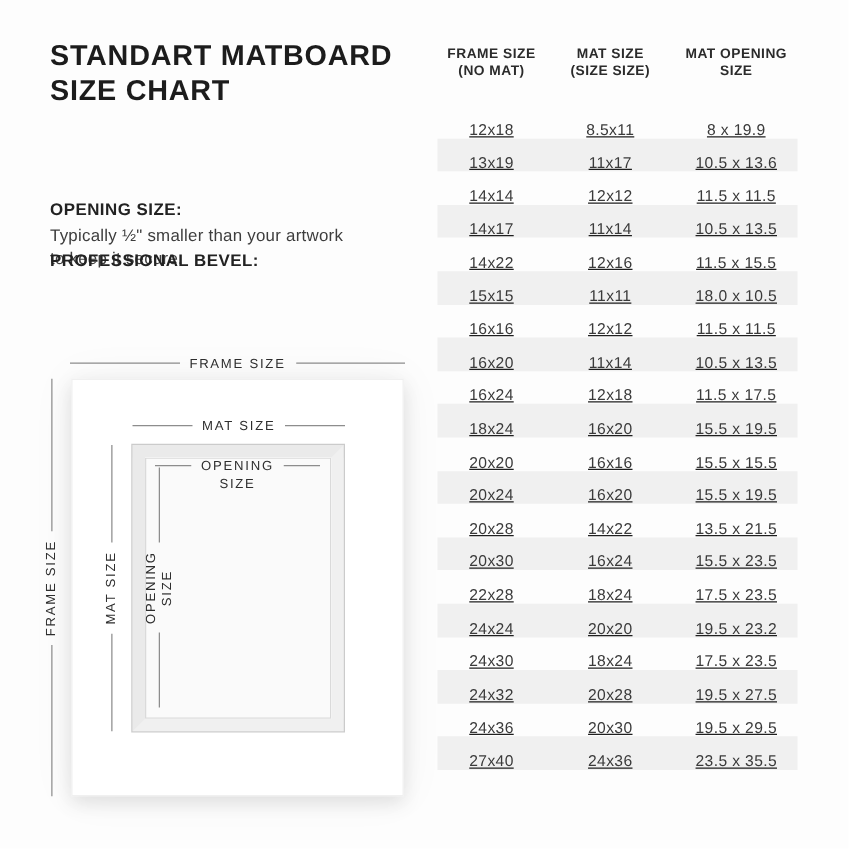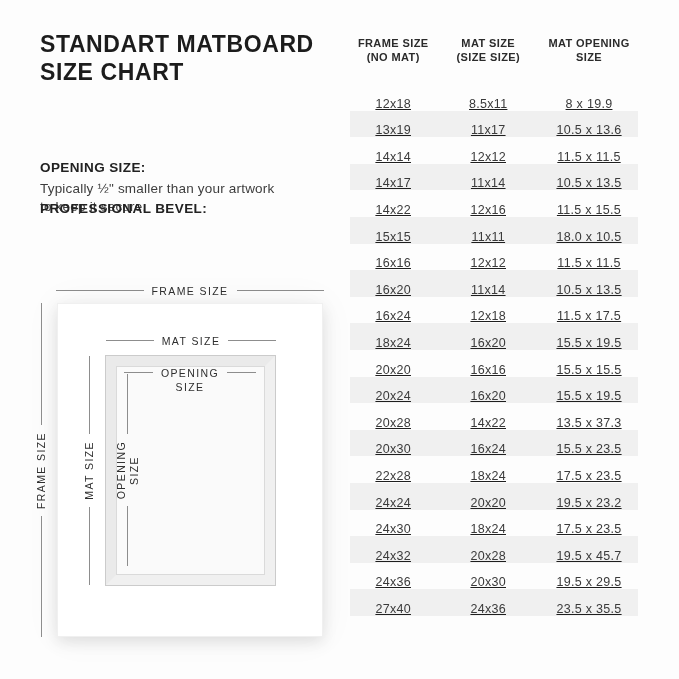--- a/index.html
+++ b/index.html
@@ -183,21 +183,21 @@
           <div class="tcell c2">15.5 x 15.5</div>
         </div>
         <div class="trow alt">
           <div class="tcell c0">20x24</div>
           <div class="tcell c1">16x20</div>
           <div class="tcell c2">15.5 x 19.5</div>
         </div>
         <div class="trow">
           <div class="tcell c0">20x28</div>
           <div class="tcell c1">14x22</div>
-          <div class="tcell c2">13.5 x 37.3</div>
+          <div class="tcell c2">13.5 x 21.5</div>
         </div>
         <div class="trow alt">
           <div class="tcell c0">20x30</div>
           <div class="tcell c1">16x24</div>
           <div class="tcell c2">15.5 x 23.5</div>
         </div>
         <div class="trow">
           <div class="tcell c0">22x28</div>
           <div class="tcell c1">18x24</div>
           <div class="tcell c2">17.5 x 23.5</div>
@@ -208,21 +208,21 @@
           <div class="tcell c2">19.5 x 23.2</div>
         </div>
         <div class="trow">
           <div class="tcell c0">24x30</div>
           <div class="tcell c1">18x24</div>
           <div class="tcell c2">17.5 x 23.5</div>
         </div>
         <div class="trow alt">
           <div class="tcell c0">24x32</div>
           <div class="tcell c1">20x28</div>
-          <div class="tcell c2">19.5 x 45.7</div>
+          <div class="tcell c2">19.5 x 27.5</div>
         </div>
         <div class="trow">
           <div class="tcell c0">24x36</div>
           <div class="tcell c1">20x30</div>
           <div class="tcell c2">19.5 x 29.5</div>
         </div>
         <div class="trow alt">
           <div class="tcell c0">27x40</div>
           <div class="tcell c1">24x36</div>
           <div class="tcell c2">23.5 x 35.5</div>

